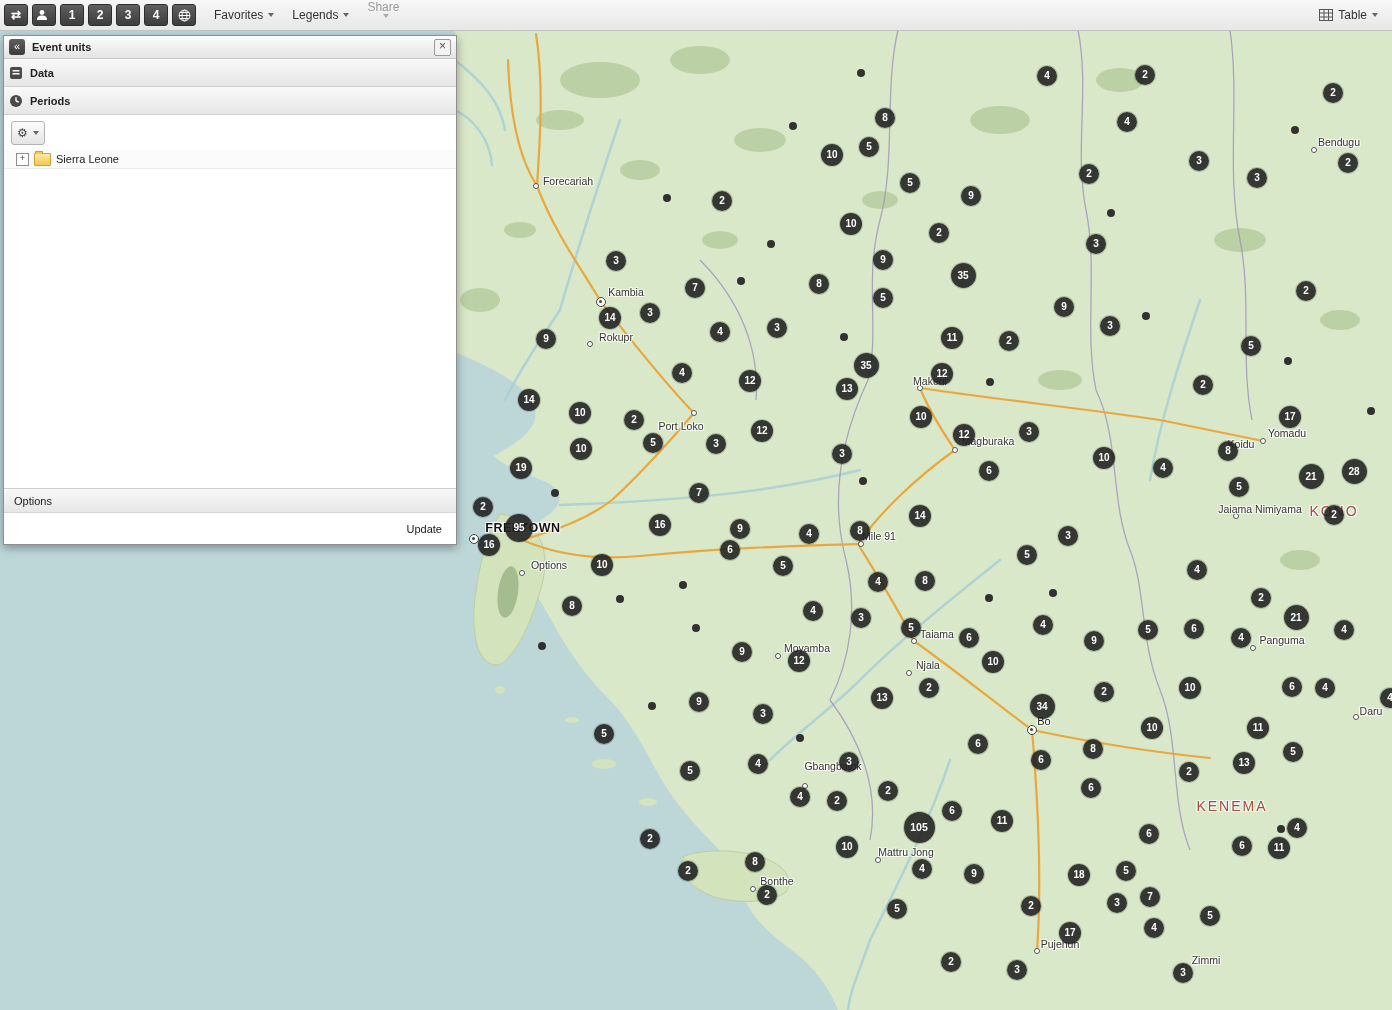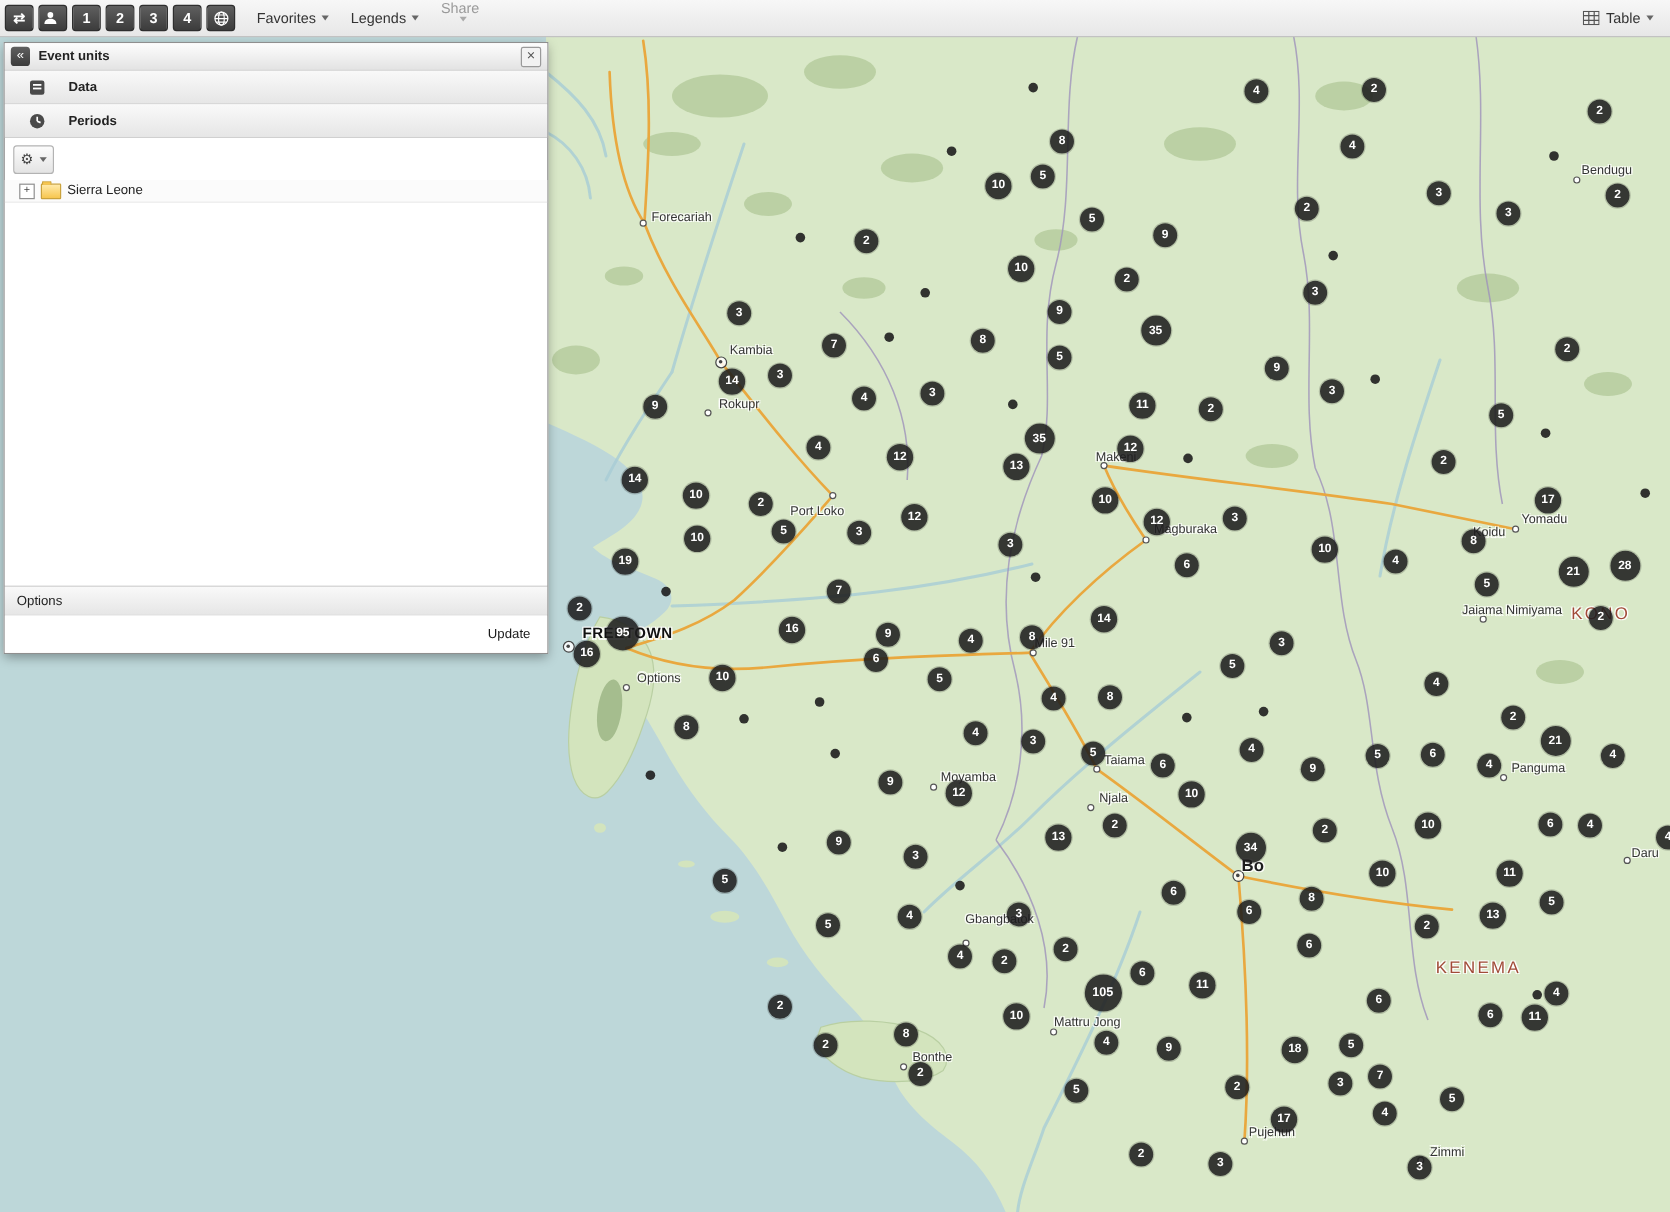--- a/index.html
+++ b/index.html
@@ -25,21 +25,21 @@
     background:#fff;border:1px solid #8f8f8f;box-shadow:0 3px 9px rgba(0,0,0,.35);
     display:flex;flex-direction:column;font-size:11px;color:#222;}
   .panel-titlebar{height:22px;background:linear-gradient(#fdfdfd,#e3e3e3);
     border-bottom:1px solid #c9c9c9;display:flex;align-items:center;padding:0 5px;flex:0 0 auto;}
   .tb-collapse{width:16px;height:16px;border-radius:3px;background:linear-gradient(#5f5f5f,#3c3c3c);
     color:#fff;font-size:11px;line-height:15px;text-align:center;cursor:pointer;margin-right:7px;}
   .panel-title{font-weight:bold;flex:1;}
   .panel-close{width:15px;height:15px;border:1px solid #9a9a9a;border-radius:2px;background:#f2f2f2;
     color:#555;font-size:12px;line-height:13px;text-align:center;cursor:pointer;}
   .sec{height:27px;background:linear-gradient(#f9f9f9,#e6e6e6);border-bottom:1px solid #d0d0d0;
-    display:flex;align-items:center;padding:0 20px;cursor:pointer;flex:0 0 auto;gap:12px;}
+    display:flex;align-items:center;padding:0 5px;cursor:pointer;flex:0 0 auto;}
   .sec .sec-label{font-weight:bold;margin-left:7px;}
   .sec-icon{line-height:0;}
   .ou-controls{display:flex;align-items:center;padding:6px 7px 5px 7px;flex:0 0 auto;}
   .gear-btn{height:22px;border:1px solid #b3b3b3;border-radius:3px;background:linear-gradient(#fcfcfc,#e4e4e4);
     display:flex;align-items:center;padding:0 5px;cursor:pointer;margin-right:5px;font-size:12px;color:#444;}
   .combo{flex:1;height:22px;border:1px solid #b0b0b0;background:#fff;display:flex;align-items:center;
     cursor:pointer;position:relative;}
   .combo-value{flex:1;padding-left:6px;font-size:11px;color:#222;}
   .combo-trigger{width:17px;height:100%;border-left:1px solid #b0b0b0;
     background:linear-gradient(#fdfdfd,#dcdcdc);display:flex;align-items:center;justify-content:center;}
@@ -67,21 +67,21 @@
   .tdot{position:absolute;width:6px;height:6px;border-radius:50%;background:#fff;
     border:1px solid #555;box-sizing:border-box;}
   .tring{position:absolute;width:10px;height:10px;border-radius:50%;border:1.5px solid #444;
     background:rgba(255,255,255,.85);box-sizing:border-box;}
   .tring::after{content:'';position:absolute;left:2.3px;top:2.3px;width:3px;height:3px;
     background:#444;border-radius:50%;}
   .lbl{position:absolute;transform:translate(-50%,-50%);font-size:10.5px;color:#333;white-space:nowrap;
     text-shadow:-1px -1px 0 rgba(255,255,255,.85),1px -1px 0 rgba(255,255,255,.85),
                 -1px 1px 0 rgba(255,255,255,.85),1px 1px 0 rgba(255,255,255,.85);}
   .lbl-capital{font-weight:bold;font-size:12.5px;color:#111;letter-spacing:.5px;}
-  .lbl-city{font-weight:bold;font-size:14px;color:#1d1d1d;}
+  .lbl-city{font-weight:normal;font-size:11px;color:#1d1d1d;}
   .lbl-district{color:#a14b38;font-size:14px;letter-spacing:2px;margin-top:48px;}
 </style>
 </head>
 <body>
 
 <div id="map">
   <svg id="basemap" width="1392" height="1010" viewBox="0 0 1392 1010">
 
     <rect x="0" y="0" width="1392" height="1010" fill="#d9e8c8"></rect>
 

